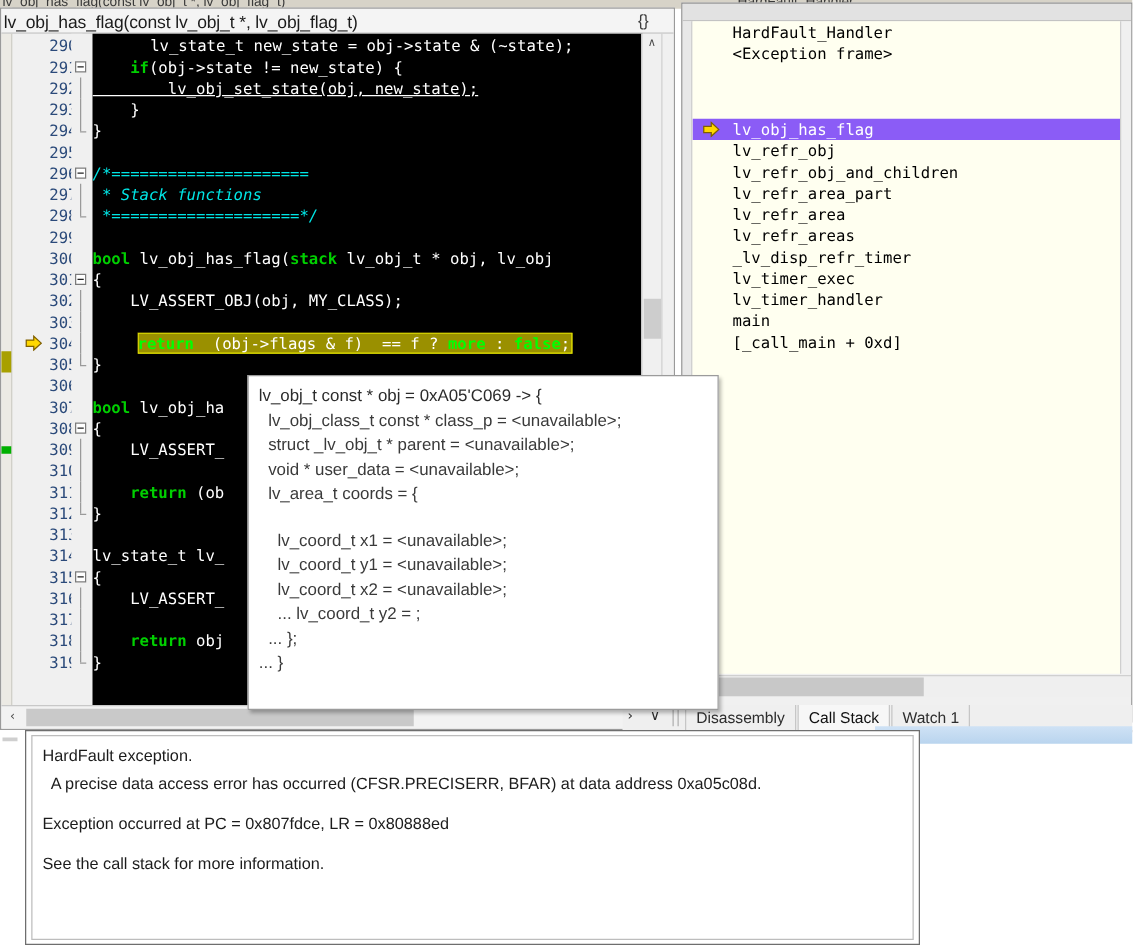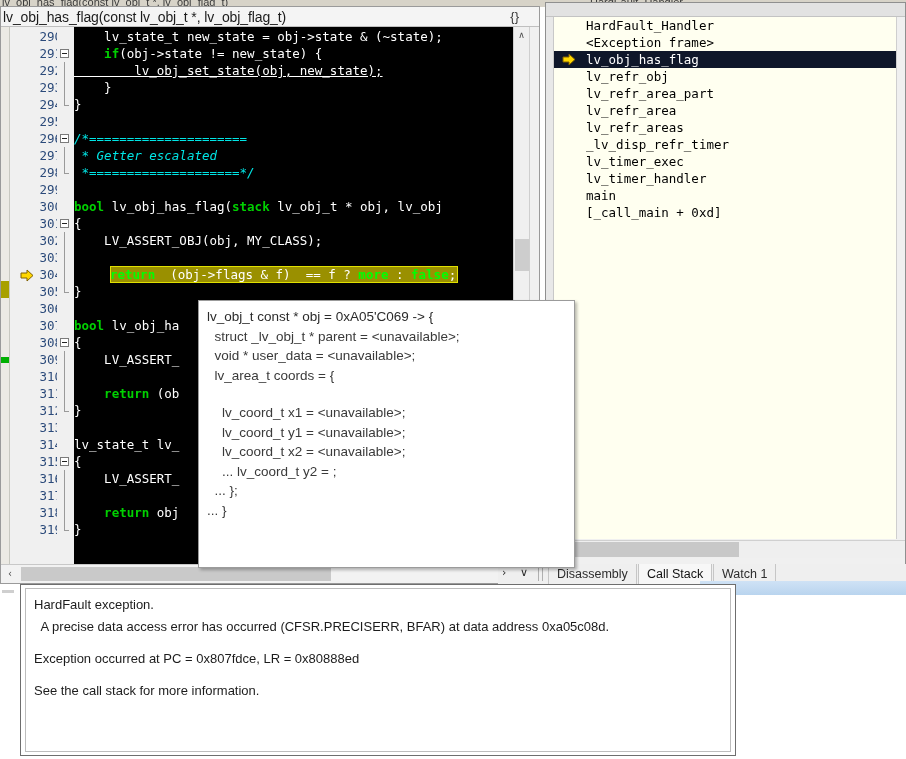--- a/index.html
+++ b/index.html
@@ -209,22 +209,23 @@
     position: relative;
     height: 17px; line-height: 17px;
     font-family: "DejaVu Sans Mono", monospace;
     font-size: 12.5px;
     color: #000000;
     padding-left: 32px;
     white-space: nowrap;
     box-sizing: border-box;
   }
   .cs-row.sel {
-    background: #0f172a;
+    background: #8b5cf6;
     color: #ffffff;
+    margin-top: 44px;
   }
   .cs-row .rowarrow {
     position: absolute; left: 8px; top: 2px;
     width: 14px; height: 13px;
   }
   .cs-vscroll {
     position: absolute; right: 0; top: 14px; width: 9px; height: 522px;
     background: #f0f0f0; border-left: 1px solid #cfcfcf;
     box-sizing: border-box;
   }
@@ -431,28 +432,28 @@
         <div class="fold-end" style="top: 384px;"></div>
         <div class="fold-box" style="top: 430px;"></div>
         <div class="fold-line" style="top: 443px; height: 17px;"></div>
         <div class="fold-line" style="top: 460px; height: 17px;"></div>
         <div class="fold-line" style="top: 477px; height: 17px;"></div>
         <div class="fold-line" style="top: 494px; height: 9px;"></div>
         <div class="fold-end" style="top: 503px;"></div>
       </div>
 
     <div class="codearea">
-        <div class="cl" style="top: 1px; left: 0px;"><span class="plain">    lv_state_t new_state = obj-&gt;state &amp; (~state);</span></div>
+        <div class="cl" style="top: 1px; left: 16px;"><span class="plain">    lv_state_t new_state = obj-&gt;state &amp; (~state);</span></div>
         <div class="cl" style="top: 18px; left: 0px;"><span class="plain">    </span><span class="kw">if</span><span class="plain">(obj-&gt;state != new_state) {</span></div>
         <div class="cl" style="top: 35px; left: 0px; text-decoration: underline;"><span class="plain">        lv_obj_set_state(obj, new_state);</span></div>
         <div class="cl" style="top: 52px; left: 0px;"><span class="plain">    }</span></div>
         <div class="cl" style="top: 69px; left: 0px;"><span class="plain">}</span></div>
         <div class="cl" style="top: 86px; left: 0px;"><span class="plain"></span></div>
         <div class="cl" style="top: 103px; left: 0px;"><span class="cmt">/*=====================</span></div>
-        <div class="cl" style="top: 120px; left: 0px;"><span class="cmt"> * Getter escalated</span></div>
+        <div class="cl" style="top: 120px; left: 0px;"><span class="cmt"> * Stack functions</span></div>
         <div class="cl" style="top: 137px; left: 0px;"><span class="cmt"> *====================*/</span></div>
         <div class="cl" style="top: 154px; left: 0px;"><span class="plain"></span></div>
         <div class="cl" style="top: 171px; left: 0px;"><span class="kw">bool</span><span class="plain"> lv_obj_has_flag(</span><span class="kw">stack</span><span class="plain"> lv_obj_t * obj, lv_obj</span></div>
         <div class="cl" style="top: 188px; left: 0px;"><span class="plain">{</span></div>
         <div class="cl" style="top: 205px; left: 0px;"><span class="plain">    LV_ASSERT_OBJ(obj, MY_CLASS);</span></div>
         <div class="cl" style="top: 222px; left: 0px;"><span class="plain"></span></div>
         <div class="cl hl-line" style="top: 239px; left: 36px; padding-right: 2px;"><span class="plain"></span><span class="kw">return</span><span class="plain">  (obj-&gt;flags &amp; f)  == f ? </span><span class="kw">more</span><span class="plain"> : </span><span class="kw">false</span><span class="plain">;</span></div>
         <div class="cl" style="top: 256px; left: 0px;"><span class="plain">}</span></div>
         <div class="cl" style="top: 273px; left: 0px;"><span class="plain"></span></div>
         <div class="cl" style="top: 290px; left: 0px;"><span class="kw">bool</span><span class="plain"> lv_obj_ha</span></div>
@@ -487,20 +488,21 @@
   <div class="cs-win">
     <div class="cs-toolbar"></div>
     <div class="cs-leftrail"></div>
     <div class="cs-list">
         <div class="cs-row"><span>HardFault_Handler</span></div>
         <div class="cs-row"><span>&lt;Exception frame&gt;</span></div>
         <div class="cs-row sel"><span class="rowarrow"><svg width="14" height="13" viewBox="0 0 14 13">
               <path d="M1 4 H7 V1 L13 6.5 L7 12 V9 H1 Z" fill="#ffd700" stroke="#806000" stroke-width="1"></path>
             </svg></span><span>lv_obj_has_flag</span></div>
         <div class="cs-row"><span>lv_refr_obj</span></div>
+        <div class="cs-row"><span>lv_refr_obj_and_children</span></div>
         <div class="cs-row"><span>lv_refr_area_part</span></div>
         <div class="cs-row"><span>lv_refr_area</span></div>
         <div class="cs-row"><span>lv_refr_areas</span></div>
         <div class="cs-row"><span>_lv_disp_refr_timer</span></div>
         <div class="cs-row"><span>lv_timer_exec</span></div>
         <div class="cs-row"><span>lv_timer_handler</span></div>
         <div class="cs-row"><span>main</span></div>
         <div class="cs-row"><span>[_call_main + 0xd]</span></div>
       </div>
     <div class="cs-vscroll"></div>
@@ -516,20 +518,21 @@
     <div class="tb-sep" style="left:44px;"></div>
     <div class="tab" style="left:50px;">Disassembly</div>
     <div class="tab active" style="left:140px;">Call Stack</div>
     <div class="tab" style="left:215px;">Watch 1</div>
     <div class="tab-underline"></div>
   </div>
   <div class="bottom-blue"></div>
 
   <div class="tip">
       <div class="tline" style="margin-top: 6px;">lv_obj_t const * obj = 0xA05'C069 -&gt; {</div>
+      <div class="tline" style="margin-top: 0px;">  lv_obj_class_t const * class_p = &lt;unavailable&gt;;</div>
       <div class="tline" style="margin-top: 0px;">  struct _lv_obj_t * parent = &lt;unavailable&gt;;</div>
       <div class="tline" style="margin-top: 0px;">  void * user_data = &lt;unavailable&gt;;</div>
       <div class="tline" style="margin-top: 0px;">  lv_area_t coords = {</div>
       <div class="tline" style="margin-top: 18px;">    lv_coord_t x1 = &lt;unavailable&gt;;</div>
       <div class="tline" style="margin-top: 0px;">    lv_coord_t y1 = &lt;unavailable&gt;;</div>
       <div class="tline" style="margin-top: 0px;">    lv_coord_t x2 = &lt;unavailable&gt;;</div>
       <div class="tline" style="margin-top: 0px;">    ... lv_coord_t y2 = ;</div>
       <div class="tline" style="margin-top: 0px;">  ... };</div>
       <div class="tline" style="margin-top: 0px;">... }</div>
     </div>

